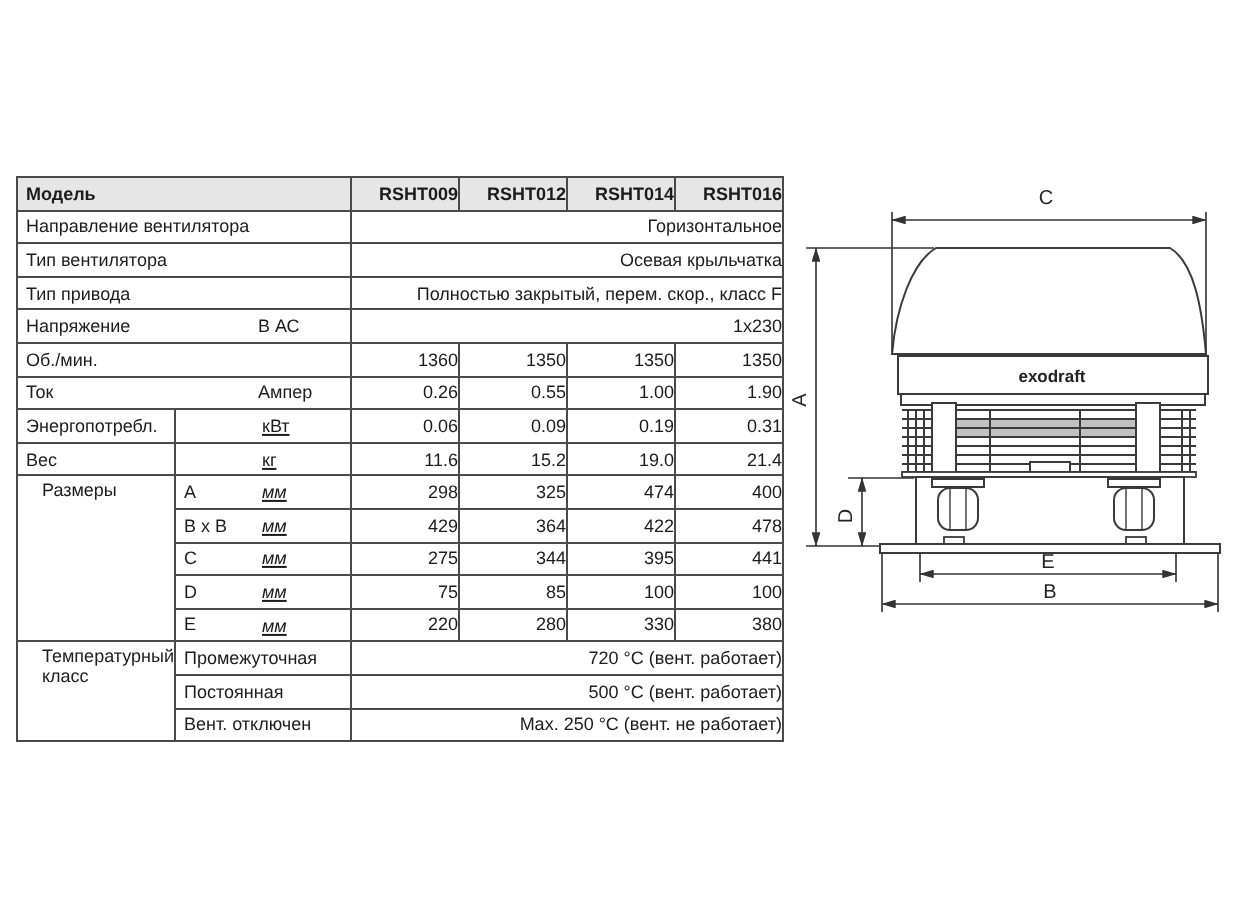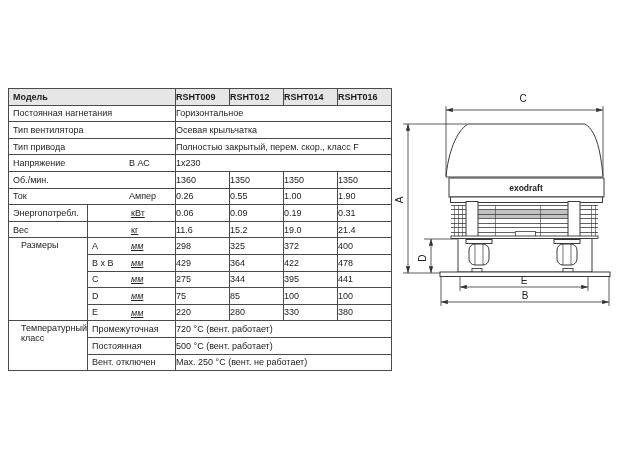--- a/index.html
+++ b/index.html
@@ -2,21 +2,21 @@
 <html><head>
 <meta charset="utf-8">
 <style>
   html,body{margin:0;padding:0;background:#fff;}
   #canvas{position:relative;width:616px;height:460px;background:#ffffff;overflow:hidden;
           font-family:"Liberation Sans",sans-serif;color:#1c1c1c;}
   table.spec{position:absolute;left:8px;top:88px;width:383px;border-collapse:collapse;
              table-layout:fixed;font-size:9px;color:#1c1c1c;}
   table.spec td{border:1px solid #4a4a4a;height:15.6px;padding:0 1px 0 4px;line-height:1.12;
                 position:relative;overflow:hidden;vertical-align:middle;background:#fff;}
-  table.spec td.c{text-align:left;padding:0;}
+  table.spec td.c{text-align:right;padding:0;}
   table.spec tr.hdr td{background:#e6e6e6;font-weight:bold;}
   table.spec td.top{vertical-align:top;padding-top:2px;padding-left:12px;}
   .unit-abs{position:absolute;left:120px;top:50%;transform:translateY(-50%);white-space:nowrap;}
   .unit-sub{position:absolute;left:43px;top:50%;transform:translateY(-50%);white-space:nowrap;text-decoration:underline;}
   .it{font-style:italic;text-align:center;}
   svg.drawing{position:absolute;left:395px;top:88px;}
   svg.drawing text{font-family:"Liberation Sans",sans-serif;fill:#222;}
   .dimlbl{font-size:10px;}
   .brand{font-size:8.5px;font-weight:bold;}
 </style>
@@ -36,21 +36,21 @@
     </colgroup>
     <tbody>
       <tr class="hdr">
         <td colspan="2">Модель</td>
         <td class="c">RSHT009</td>
         <td class="c">RSHT012</td>
         <td class="c">RSHT014</td>
         <td class="c">RSHT016</td>
       </tr>
       <tr>
-        <td colspan="2">Постоянная нагнетания</td>
+        <td colspan="2">Направление вентилятора</td>
         <td colspan="4" class="c">Горизонтальное</td>
       </tr>
       <tr>
         <td colspan="2">Тип вентилятора</td>
         <td colspan="4" class="c">Осевая крыльчатка</td>
       </tr>
       <tr>
         <td colspan="2">Тип привода</td>
         <td colspan="4" class="c">Полностью закрытый, перем. скор., класс F</td>
       </tr>
@@ -99,21 +99,21 @@
         <td class="c">21.4</td>
       </tr>
       <tr>
         <td rowspan="5" class="top">Размеры</td>
         <td>
           <span>A</span>
           <span class="unit-sub it">мм</span>
         </td>
         <td class="c">298</td>
         <td class="c">325</td>
-        <td class="c">372</td>
+        <td class="c">474</td>
         <td class="c">400</td>
       </tr>
       <tr>
         <td>
           <span>B x B</span>
           <span class="unit-sub it">мм</span>
         </td>
         <td class="c">429</td>
         <td class="c">364</td>
         <td class="c">422</td>

